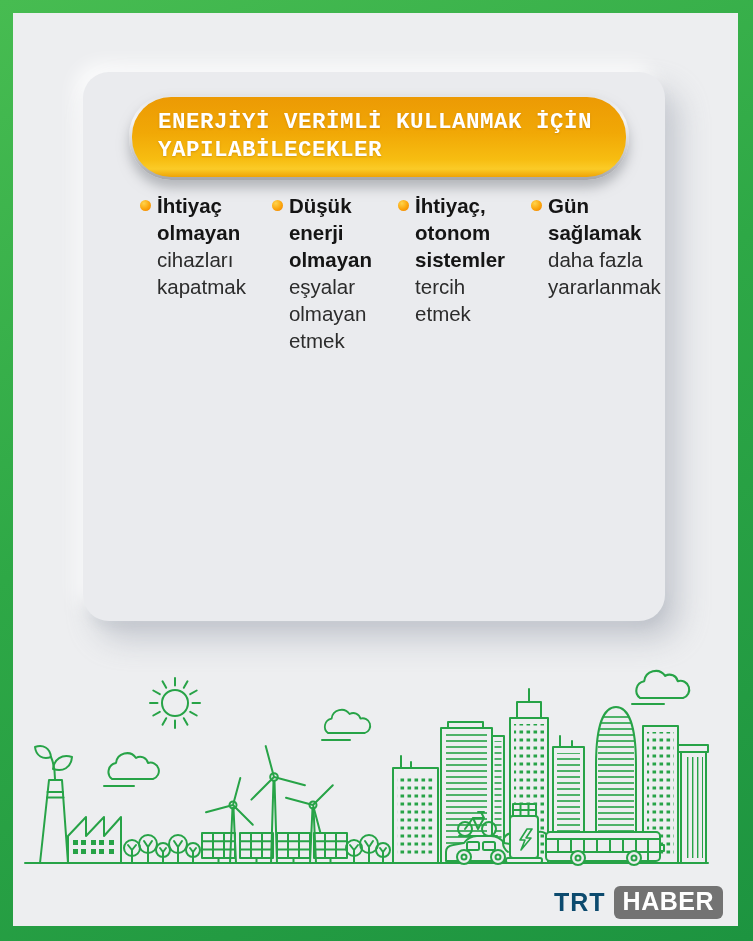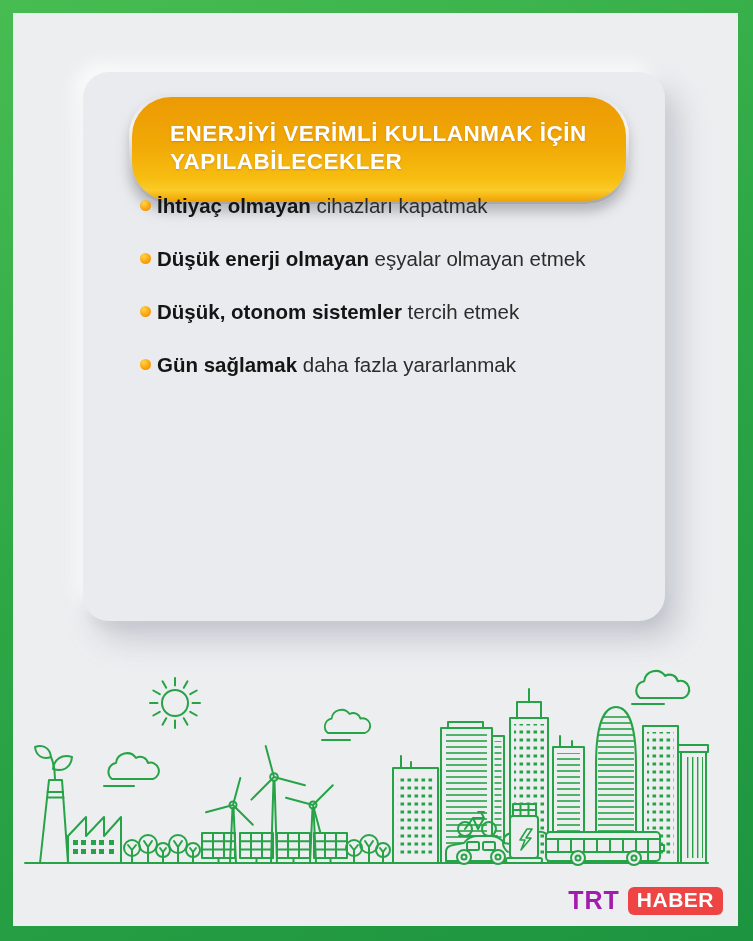--- a/index.html
+++ b/index.html
@@ -12,35 +12,35 @@
   .card{position:absolute;left:70px;top:59px;width:582px;height:549px;
     background:#EAEBEE;border-radius:26px;
     box-shadow:-8px -8px 18px rgba(255,255,255,.85), 14px 18px 30px rgba(148,155,168,.45), 0 4px 10px rgba(148,155,168,.25);}
 
   .pill-rim{position:absolute;left:46px;top:22px;width:500px;box-sizing:border-box;
     padding:3px;border-radius:42px;
     background:linear-gradient(180deg,#e3e4e6 0%,#f4f4f5 30%,#a6a7aa 100%);
     box-shadow:0 8px 12px rgba(128,131,138,.5);}
   .pill{border-radius:39px;padding:11px 26px 13px;
     background:linear-gradient(180deg,#EC9A04 0%,#F1A806 45%,#F7BD11 78%,#FBCB27 90%,#EFA306 100%);}
-  .pill h1{margin:12px;font-size:22.5px;line-height:28px;font-weight:800;color:#fff;
-    letter-spacing:.5px;text-shadow:0 1px 2px rgba(160,90,0,.35);text-transform:uppercase;}
-
-  .tips{position:absolute;left:57px;top:120px;width:455px;display:flex;flex-direction:column;gap:26px;}
+  .pill h1{margin:0;font-size:22.5px;line-height:28px;font-weight:800;color:#fff;
+    letter-spacing:.5px;text-shadow:0 1px 2px rgba(160,90,0,.35);text-transform:uppercase;font-family:Liberation Mono, monospace;}
+
+  .tips{position:absolute;left:57px;top:120px;width:455px;display:flex;flex-direction:row;gap:26px;}
   .tip{display:flex;gap:6px;font-size:20.5px;line-height:27px;color:#2c2c2c;}
   .bullet{flex:0 0 auto;width:11px;height:11px;border-radius:50%;margin-top:8px;
     background:radial-gradient(circle at 35% 30%,#FFD34A 0%,#FBA50C 55%,#EF7D00 100%);}
   .tip-text .b{font-weight:700;color:#151515;}
 
   .city{position:absolute;left:0;top:632px;width:725px;height:230px;}
 
   .brand{position:absolute;right:15px;top:873px;display:flex;align-items:center;gap:8px;}
-  .brand .trt{font-size:25px;font-weight:900;letter-spacing:1px;color:#a21caf;}
-  .brand .haber{font-size:21px;font-weight:900;letter-spacing:.5px;color:#fff;
-    background:#ef4444;border-radius:6px;padding:1px 9px 3px;}
+  .brand .trt{font-size:25px;font-weight:900;letter-spacing:1px;color:#0c4a6e;}
+  .brand .haber{font-size:25px;font-weight:900;letter-spacing:.5px;color:#fff;
+    background:#737373;border-radius:6px;padding:1px 9px 3px;}
 </style>
 </head>
 <body>
 
 <div class="frame">
   <div class="page">
 
     <div class="card">
       <div class="pill-rim">
         <div class="pill">
@@ -51,21 +51,21 @@
           <div class="tip">
             <span class="bullet"></span>
             <span class="tip-text"><span class="b">İhtiyaç olmayan</span><span> cihazları kapatmak</span></span>
           </div>
           <div class="tip">
             <span class="bullet"></span>
             <span class="tip-text"><span class="b">Düşük enerji olmayan</span><span> eşyalar olmayan etmek</span></span>
           </div>
           <div class="tip">
             <span class="bullet"></span>
-            <span class="tip-text"><span class="b">Düşük, otonom sistemler</span><span> tercih etmek</span></span>
+            <span class="tip-text"><span class="b">İhtiyaç, otonom sistemler</span><span> tercih etmek</span></span>
           </div>
           <div class="tip">
             <span class="bullet"></span>
             <span class="tip-text"><span class="b">Gün sağlamak</span><span> daha fazla yararlanmak</span></span>
           </div>
         </div>
     </div>
 
     <svg class="city" viewBox="13 645 725 230" xmlns="http://www.w3.org/2000/svg">
       <defs>

